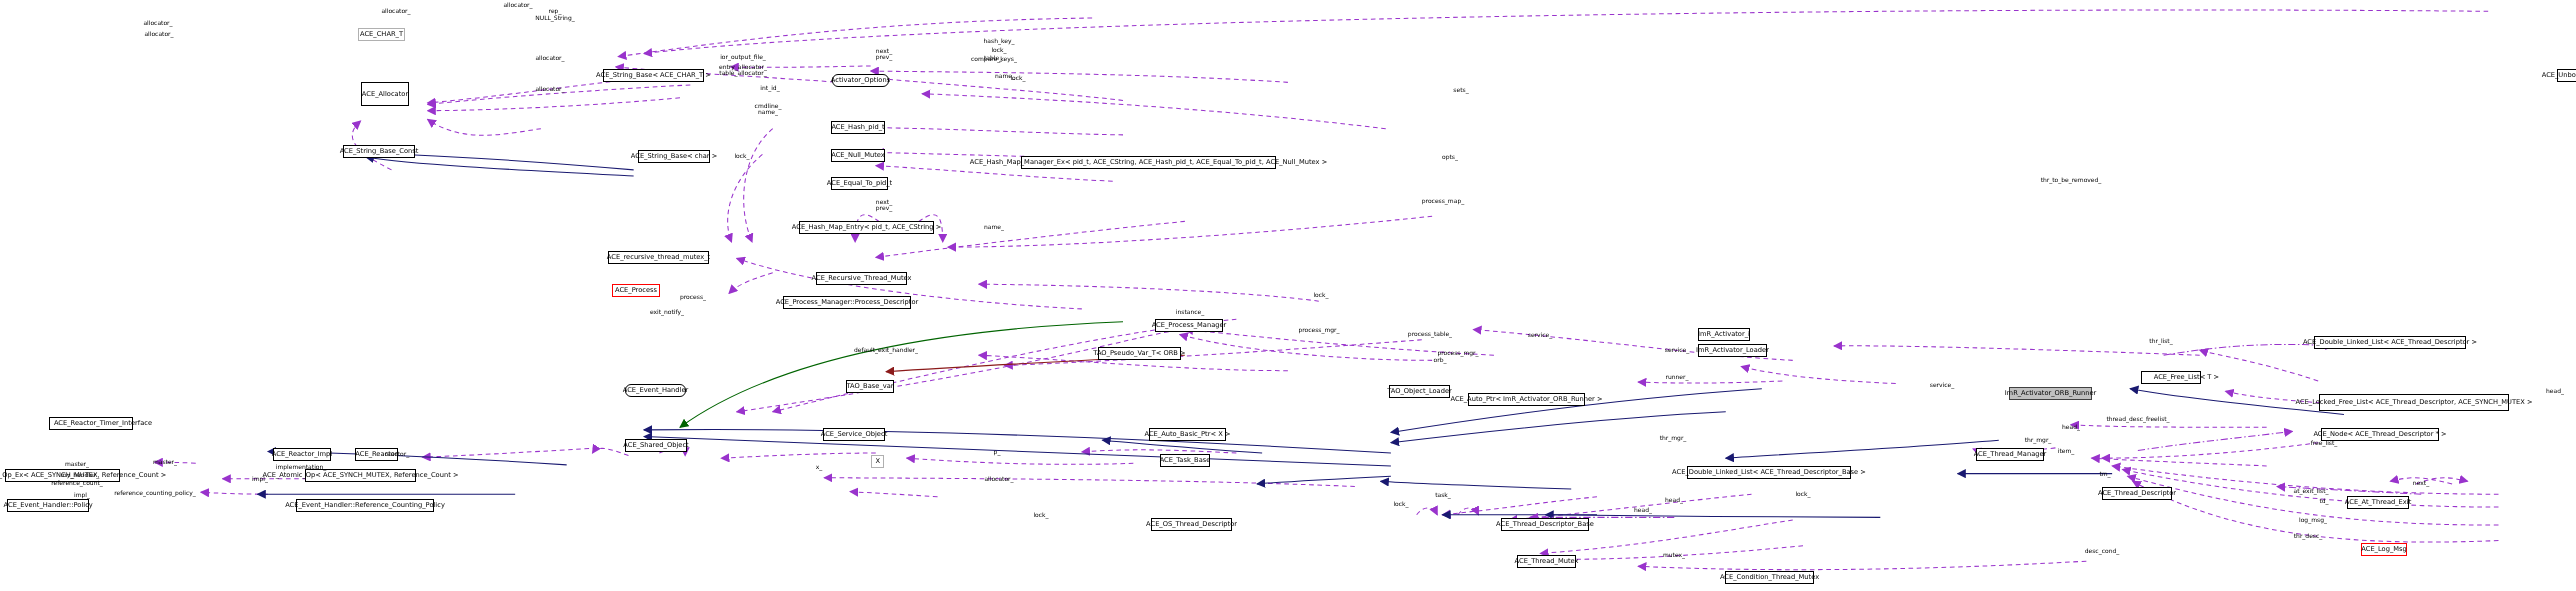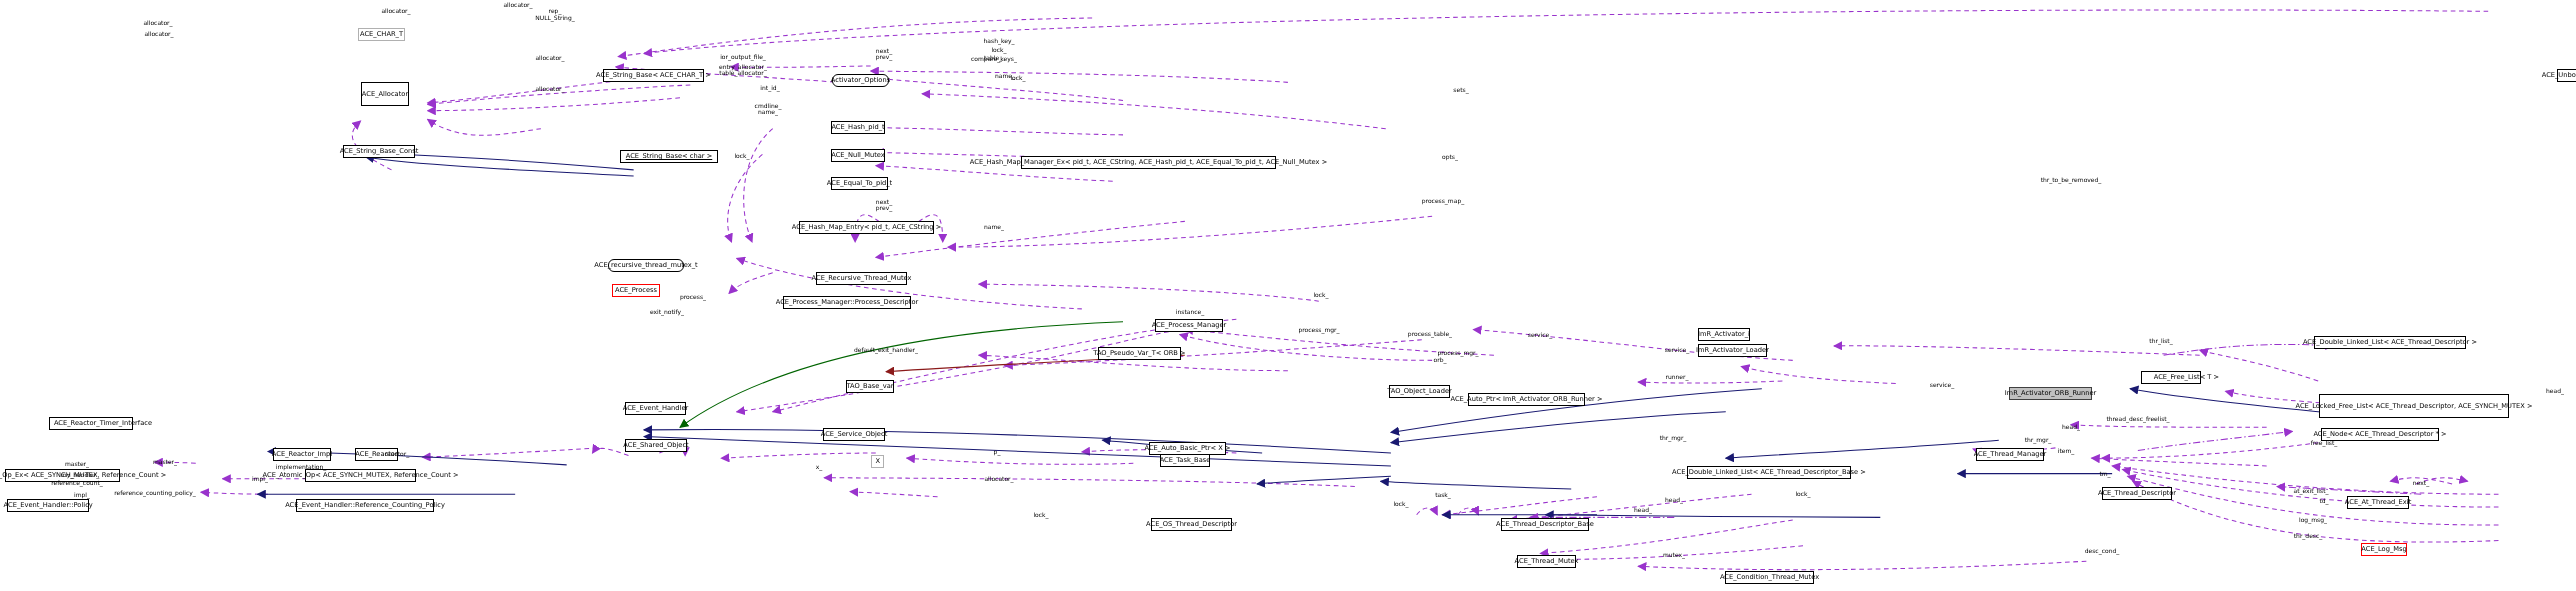--- a/index.html
+++ b/index.html
@@ -135,45 +135,45 @@
 
   <div id="nodes-layer">
       <div class="node lightgray" style="left: 358px; top: 28px; width: 47px; height: 13.4px;">ACE_CHAR_T</div>
       <div class="node" style="left: 361px; top: 82px; width: 48px; height: 24px;">ACE_Allocator</div>
       <div class="node" style="left: 603px; top: 69px; width: 101px; height: 13.4px;">ACE_String_Base&lt; ACE_CHAR_T &gt;</div>
       <div class="node" style="left: 832px; top: 74px; width: 57px; height: 13.4px; border-radius: 6px;">Activator_Options</div>
       <div class="node" style="left: 831px; top: 121px; width: 54px; height: 13.4px;">ACE_Hash_pid_t</div>
       <div class="node" style="left: 831px; top: 149px; width: 54px; height: 13.4px;">ACE_Null_Mutex</div>
       <div class="node" style="left: 831px; top: 177px; width: 57px; height: 13.4px;">ACE_Equal_To_pid_t</div>
       <div class="node" style="left: 343px; top: 145px; width: 72px; height: 13.4px;">ACE_String_Base_Const</div>
-      <div class="node" style="left: 620px; top: 150px; width: 98px; height: 13.4px; text-decoration: underline;">ACE_String_Base&lt; char &gt;</div>
+      <div class="node" style="left: 638px; top: 150px; width: 72px; height: 13.4px;">ACE_String_Base&lt; char &gt;</div>
       <div class="node" style="left: 1021px; top: 156px; width: 255px; height: 13.4px;">ACE_Hash_Map_Manager_Ex&lt; pid_t, ACE_CString, ACE_Hash_pid_t, ACE_Equal_To_pid_t, ACE_Null_Mutex &gt;</div>
       <div class="node" style="left: 799px; top: 221px; width: 135px; height: 13.4px;">ACE_Hash_Map_Entry&lt; pid_t, ACE_CString &gt;</div>
-      <div class="node" style="left: 608px; top: 259px; width: 76px; height: 13.4px; border-radius: 6px;">ACE_recursive_thread_mutex_t</div>
+      <div class="node" style="left: 608px; top: 251px; width: 101px; height: 13.4px;">ACE_recursive_thread_mutex_t</div>
       <div class="node" style="left: 816px; top: 272px; width: 91px; height: 13.4px;">ACE_Recursive_Thread_Mutex</div>
       <div class="node red" style="left: 612px; top: 284px; width: 48px; height: 13.4px;">ACE_Process</div>
       <div class="node" style="left: 783px; top: 296px; width: 128px; height: 13.4px;">ACE_Process_Manager::Process_Descriptor</div>
       <div class="node" style="left: 1155px; top: 319px; width: 68px; height: 13.4px;">ACE_Process_Manager</div>
       <div class="node" style="left: 1698px; top: 328px; width: 52px; height: 13.4px;">ImR_Activator_i</div>
       <div class="node" style="left: 2314px; top: 336px; width: 152px; height: 13.4px;">ACE_Double_Linked_List&lt; ACE_Thread_Descriptor &gt;</div>
       <div class="node" style="left: 1098px; top: 347px; width: 83px; height: 13.4px;">TAO_Pseudo_Var_T&lt; ORB &gt;</div>
       <div class="node" style="left: 1698px; top: 344px; width: 69px; height: 13.4px;">ImR_Activator_Loader</div>
       <div class="node" style="left: 846px; top: 380px; width: 48px; height: 13.4px;">TAO_Base_var</div>
       <div class="node" style="left: 2141px; top: 371px; width: 60px; height: 13.4px; padding-left: 34px;">ACE_Free_List&lt; T &gt;</div>
       <div class="node gray" style="left: 2009px; top: 387px; width: 83px; height: 13.4px;">ImR_Activator_ORB_Runner</div>
-      <div class="node" style="left: 2319px; top: 394px; width: 190px; height: 24px;">ACE_Locked_Free_List&lt; ACE_Thread_Descriptor, ACE_SYNCH_MUTEX &gt;</div>
+      <div class="node" style="left: 2319px; top: 394px; width: 190px; height: 17px;">ACE_Locked_Free_List&lt; ACE_Thread_Descriptor, ACE_SYNCH_MUTEX &gt;</div>
       <div class="node" style="left: 1389px; top: 385px; width: 61px; height: 13.4px;">TAO_Object_Loader</div>
       <div class="node" style="left: 1468px; top: 393px; width: 117px; height: 13.4px;">ACE_Auto_Ptr&lt; ImR_Activator_ORB_Runner &gt;</div>
       <div class="node" style="left: 49px; top: 417px; width: 84px; height: 13.4px; padding-left: 27px;">ACE_Reactor_Timer_Interface</div>
-      <div class="node" style="left: 625px; top: 402px; width: 61px; height: 13.4px;">ACE_Event_Handler</div>
+      <div class="node" style="left: 625px; top: 384px; width: 61px; height: 13.4px; border-radius: 6px;">ACE_Event_Handler</div>
       <div class="node" style="left: 823px; top: 428px; width: 62px; height: 13.4px;">ACE_Service_Object</div>
       <div class="node" style="left: 2321px; top: 428px; width: 118px; height: 13.4px;">ACE_Node&lt; ACE_Thread_Descriptor * &gt;</div>
       <div class="node" style="left: 264px; top: 448px; width: 58px; height: 13.4px; margin-left: 9px;">ACE_Reactor_Impl</div>
       <div class="node" style="left: 355px; top: 448px; width: 43px; height: 13.4px;">ACE_Reactor</div>
-      <div class="node" style="left: 1149px; top: 428px; width: 77px; height: 13.4px; margin-top: 14px;">ACE_Auto_Basic_Ptr&lt; X &gt;</div>
+      <div class="node" style="left: 1149px; top: 428px; width: 77px; height: 13.4px;">ACE_Auto_Basic_Ptr&lt; X &gt;</div>
       <div class="node" style="left: 625px; top: 439px; width: 62px; height: 13.4px;">ACE_Shared_Object</div>
       <div class="node" style="left: 1976px; top: 448px; width: 68px; height: 13.4px;">ACE_Thread_Manager</div>
       <div class="node" style="left: 1160px; top: 454px; width: 50px; height: 13.4px;">ACE_Task_Base</div>
       <div class="node" style="left: 5.2px; top: 469px; width: 115px; height: 13.4px;">ACE_Atomic_Op_Ex&lt; ACE_SYNCH_MUTEX, Reference_Count &gt;</div>
       <div class="node" style="left: 305px; top: 469px; width: 111px; height: 13.4px;">ACE_Atomic_Op&lt; ACE_SYNCH_MUTEX, Reference_Count &gt;</div>
       <div class="node" style="left: 1687px; top: 466px; width: 164px; height: 13.4px;">ACE_Double_Linked_List&lt; ACE_Thread_Descriptor_Base &gt;</div>
       <div class="node" style="left: 2102px; top: 487px; width: 70px; height: 13.4px;">ACE_Thread_Descriptor</div>
       <div class="node lightgray" style="left: 871px; top: 455px; width: 13.4px; height: 13.4px;">X</div>
       <div class="node" style="left: 7.2px; top: 499px; width: 82px; height: 13.4px;">ACE_Event_Handler::Policy</div>
       <div class="node" style="left: 296px; top: 499px; width: 138px; height: 13.4px;">ACE_Event_Handler::Reference_Counting_Policy</div>

